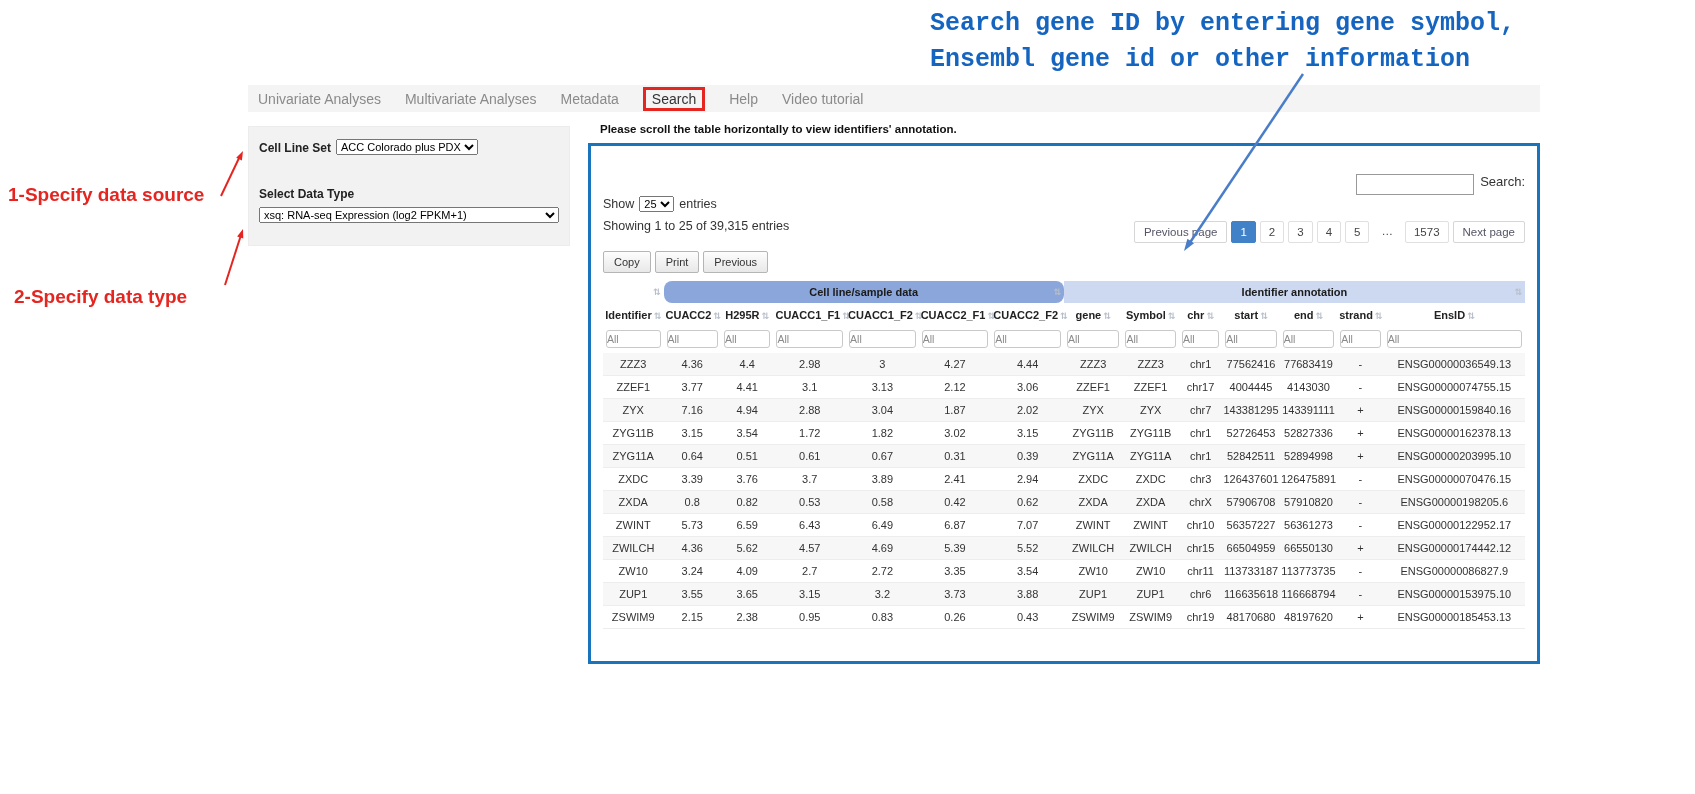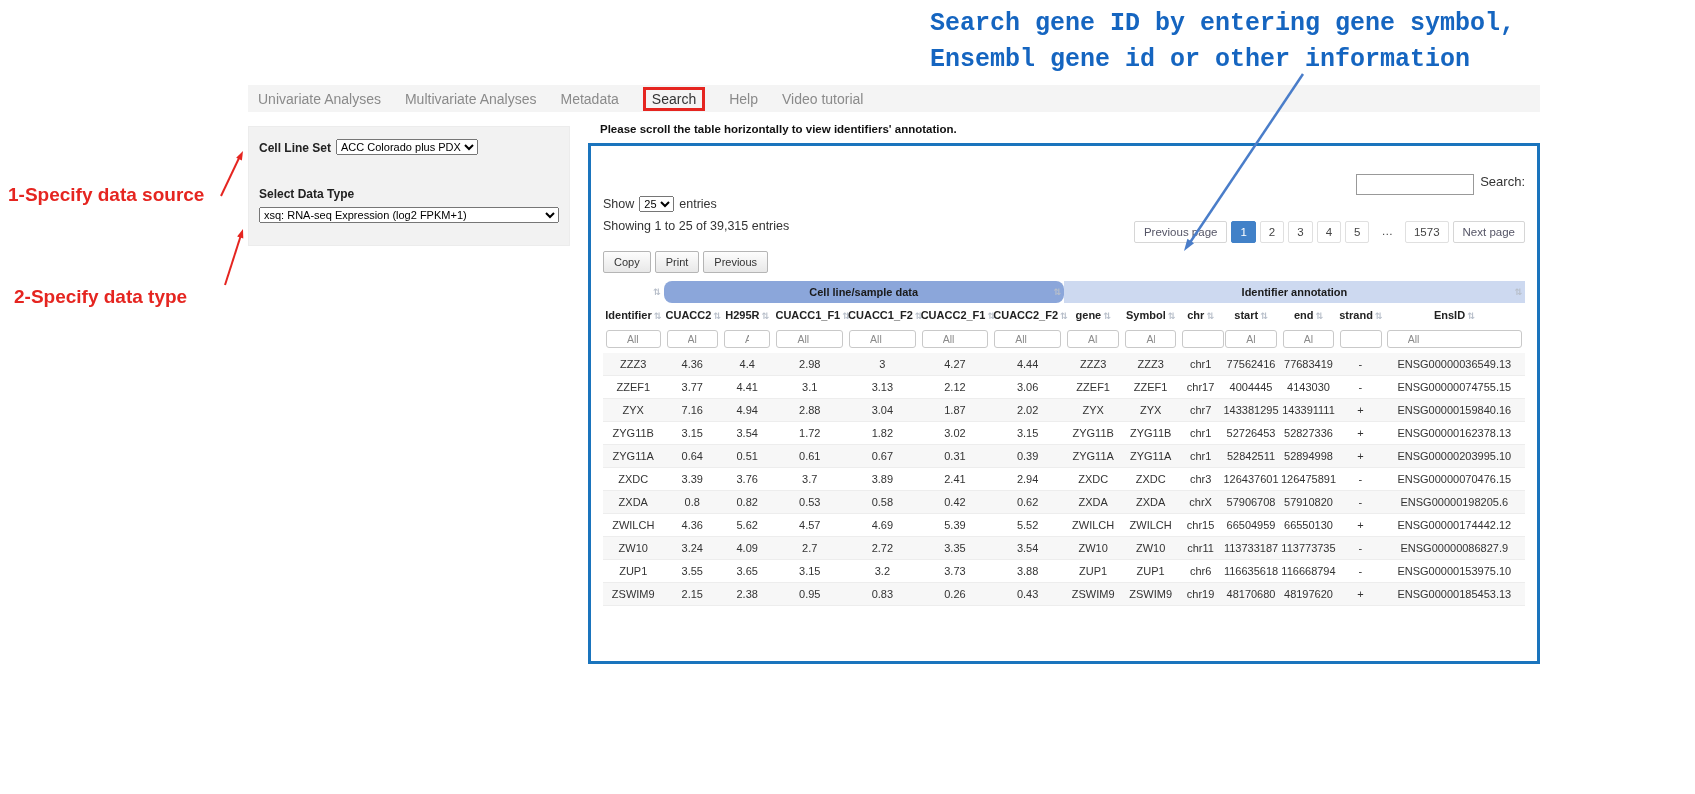--- a/index.html
+++ b/index.html
@@ -70,21 +70,21 @@
   #data-table { width:100%; border-collapse:collapse; table-layout:fixed; margin-top:8px; }
   #data-table th, #data-table td { font-size:11px; text-align:center; }
   .group-row th { padding:5px 2px; position:relative; font-weight:bold; color:#1a1a1a; }
   .group-sample { background:var(--group-sample-bg);border-radius:8px; }
   .group-anno   { background:var(--group-annotation-bg); }
   .header-row th { padding:6px 2px; position:relative; font-weight:bold; color:#222; white-space:nowrap; }
   .sort { color:#b8bfca; font-size:9px; margin-left:2px; }
   .sort.abs { position:absolute; right:3px; top:50%; transform:translateY(-50%); margin-left:0; }
   .filter-row td { padding:3px 3px 5px; }
   .filter-row input { width:100%; height:18px; border:1px solid #c9c9c9; border-radius:3px;
-    font-size:10.5px; padding:0 20px; color:#333; background:#fff; }
+    font-size:10.5px; padding:0 0; color:#333; background:#fff; }
   .filter-row input::placeholder { color:#8a8a8a; }
   #data-table tbody td { padding:5px 1px; border-bottom:1px solid #ededed; color:#333;
     overflow:hidden; white-space:nowrap; }
   #data-table tbody tr:nth-child(odd) { background:#f7f7f7; }
   #data-table tbody tr:nth-child(even) { background:#ffffff; }
 </style>
 </head>
 <body>
 
 <svg class="arrows" width="1695" height="794" viewBox="0 0 1695 794">
@@ -332,20 +332,36 @@
           <td>0.62</td>
           <td>ZXDA</td>
           <td>ZXDA</td>
           <td>chrX</td>
           <td>57906708</td>
           <td>57910820</td>
           <td>-</td>
           <td>ENSG00000198205.6</td>
         </tr>
         <tr>
+          <td>ZWINT</td>
+          <td>5.73</td>
+          <td>6.59</td>
+          <td>6.43</td>
+          <td>6.49</td>
+          <td>6.87</td>
+          <td>7.07</td>
+          <td>ZWINT</td>
+          <td>ZWINT</td>
+          <td>chr10</td>
+          <td>56357227</td>
+          <td>56361273</td>
+          <td>-</td>
+          <td>ENSG00000122952.17</td>
+        </tr>
+        <tr>
           <td>ZWILCH</td>
           <td>4.36</td>
           <td>5.62</td>
           <td>4.57</td>
           <td>4.69</td>
           <td>5.39</td>
           <td>5.52</td>
           <td>ZWILCH</td>
           <td>ZWILCH</td>
           <td>chr15</td>

